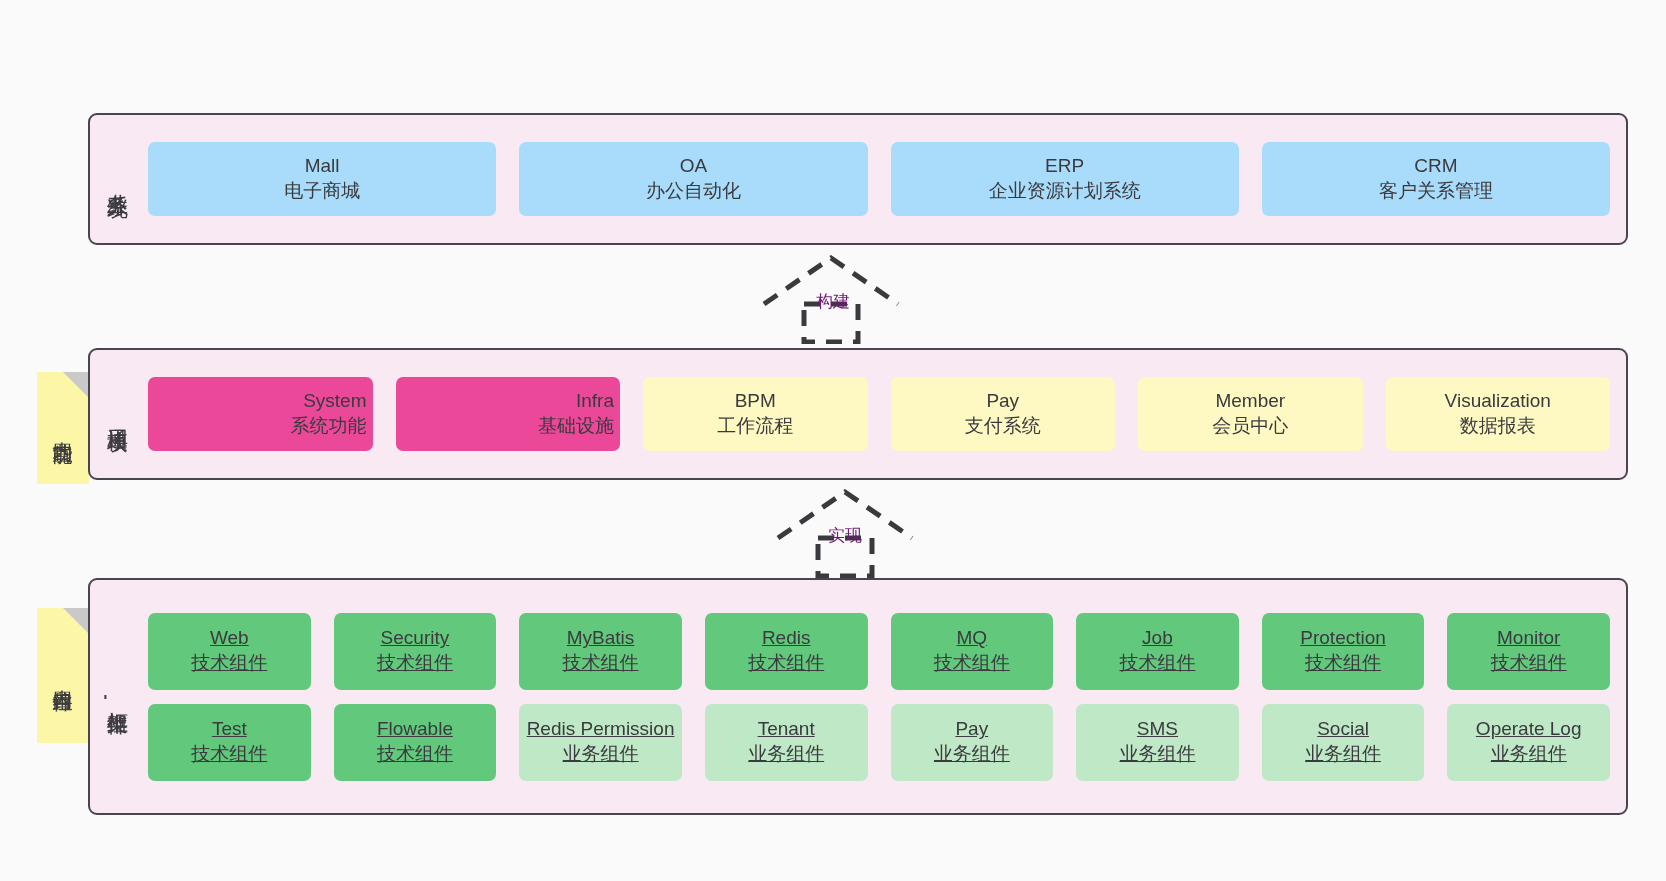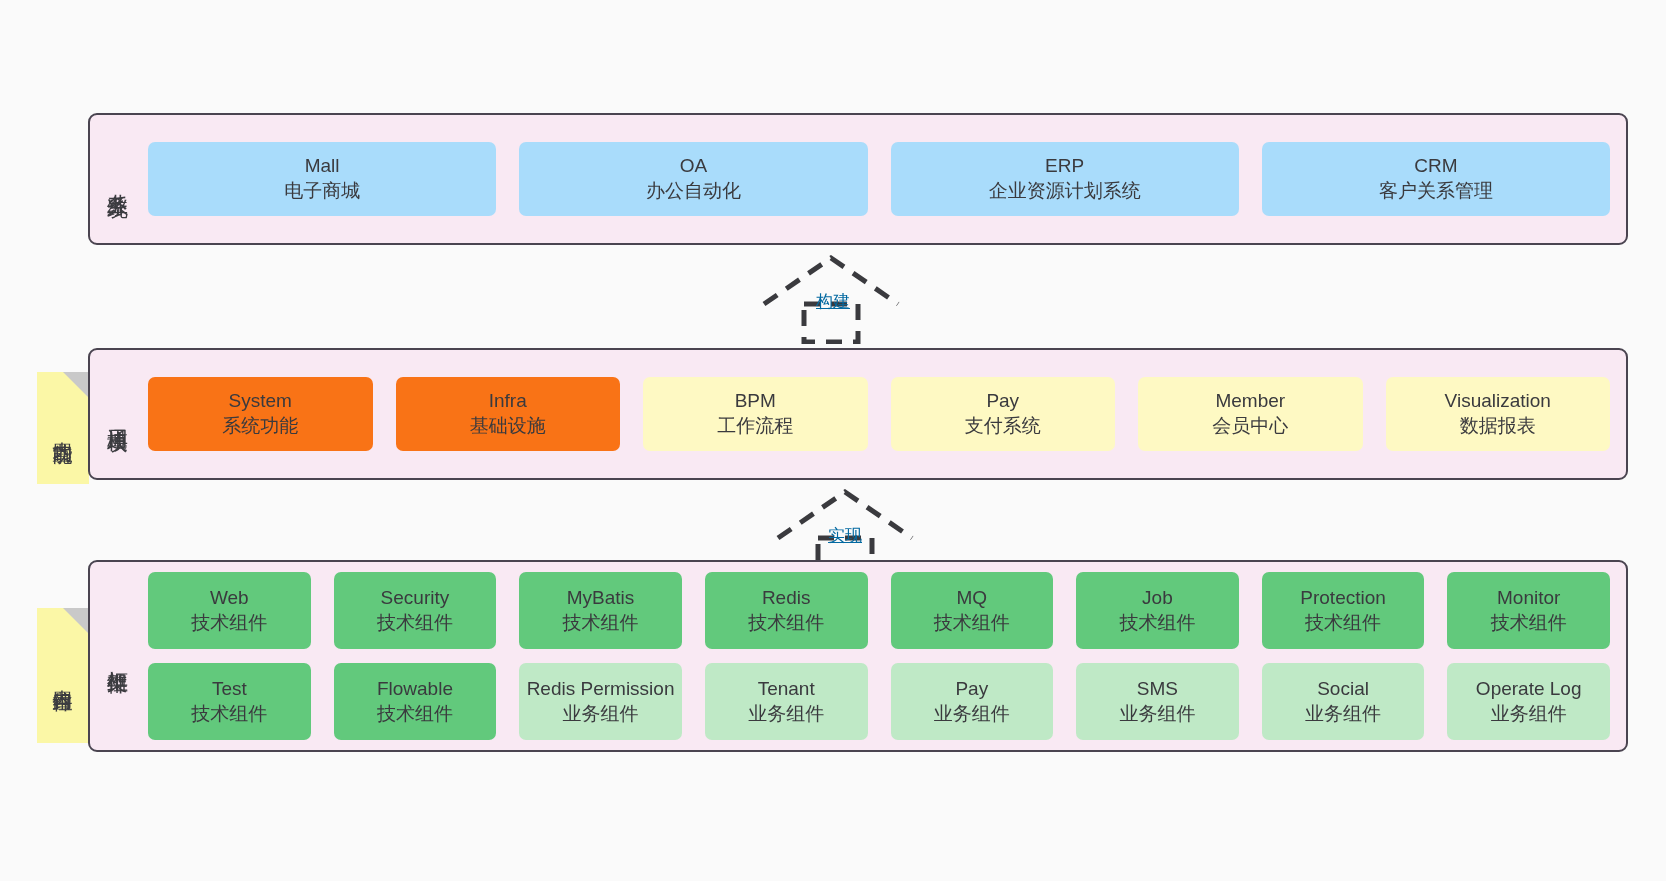--- a/index.html
+++ b/index.html
@@ -74,29 +74,29 @@
     color: #3a3a3e;
     padding: 4px 6px;
     box-sizing: border-box;
     overflow: hidden;
   }
   .cell .l1 { display: block; }
   .cell .l2 { display: block; }
 
   
   .c-blue        { background: #a9dcfb; }
-  .c-red-strong  { background: #f97316; }
+  .c-red-strong  { background: #ec4899; align-items: flex-end; }
   .c-red-light   { background: #fef9c3; }
   .c-green-strong{ background: #62c97c; }
   .c-green-light { background: #bfe9c6; }
 
   
   #tier-business  { left: 88px;  top: 113px; width: 1540px; height: 132px; }
   #tier-modules   { left: 88px;  top: 348px; width: 1540px; height: 132px; }
-  #tier-framework { left: 88px;  top: 560px; width: 1540px; height: 192px; }
+  #tier-framework { left: 88px;  top: 578px; width: 1540px; height: 237px; text-decoration: underline; }
 
   #tier-business .cell  { height: 74px; }
   #tier-modules .cell   { height: 74px; }
   #tier-framework .cell { height: 77px; }
 
   
   .sticky {
     position: absolute;
     background: #fbf7a6;
     display: flex;
@@ -121,25 +121,24 @@
     border-left: 26px solid transparent;
   }
   #sticky-modules   { left: 37px; top: 372px; width: 52px; height: 112px; }
   #sticky-framework { left: 37px; top: 608px; width: 52px; height: 135px; }
 
   
   .arrow-group { position: absolute; }
   .arrow-label {
     position: absolute;
     font-size: 17px;
-    color: #0369a1;
+    color: #701a75;
     background: transparent;
     white-space: nowrap;
     user-select: none;
-    text-decoration: underline;
   }
   #arrow-build  { left: 756px; top: 252px; width: 150px; height: 92px; }
   #arrow-build .arrow-label  { left: 60px; top: 38px; }
   #arrow-impl   { left: 770px; top: 486px; width: 150px; height: 92px; }
   #arrow-impl .arrow-label   { left: 58px; top: 38px; }
 </style>
 </head>
 <body>
 
 <div id="canvas">

